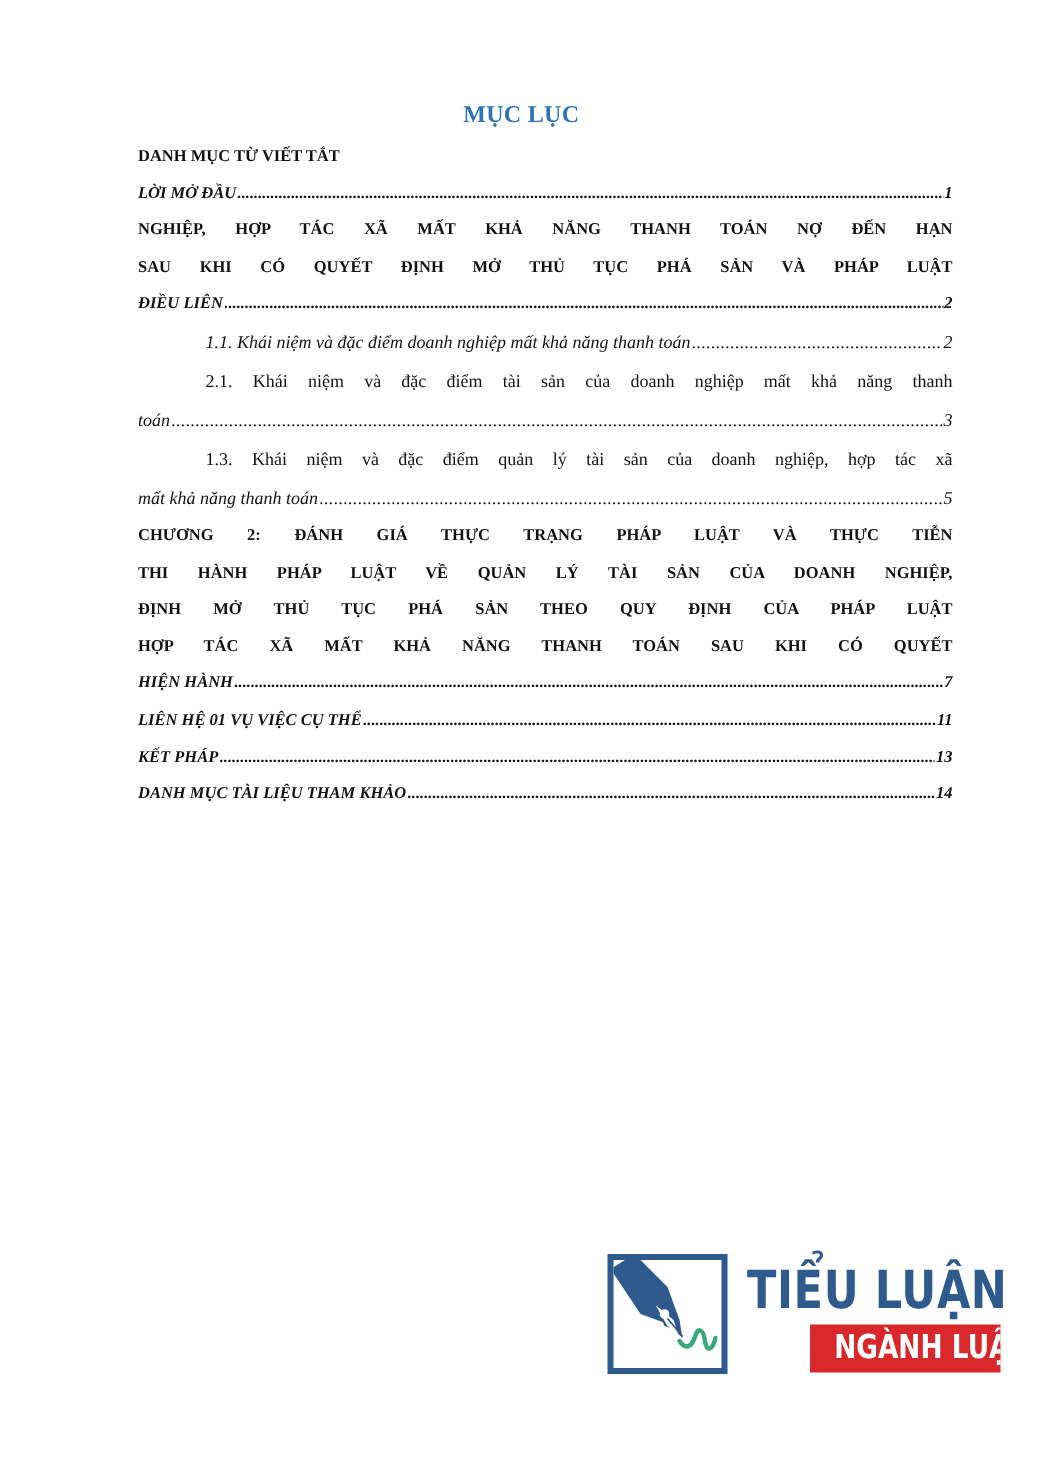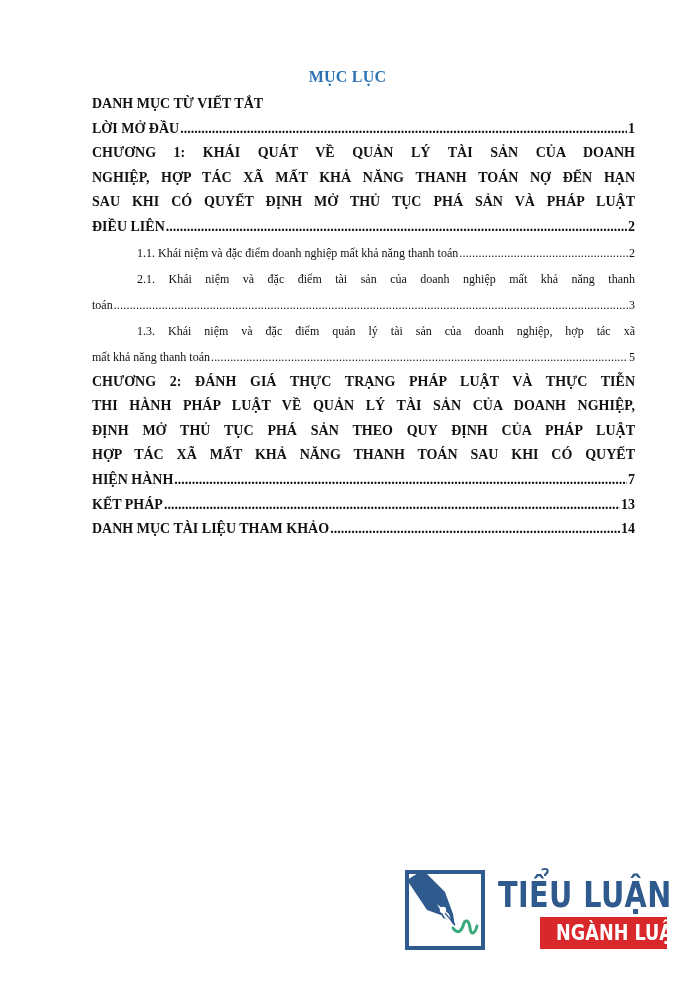--- a/index.html
+++ b/index.html
@@ -1,31 +1,31 @@
 <!DOCTYPE html>
 <html><head>
   <meta charset="utf-8">
   <style>
     html, body { margin: 0; padding: 0; background: #ffffff; }
     body { width: 695px; height: 985px; position: relative; overflow: hidden; font-family: "Liberation Serif", serif; color: #111; }
     .page { position: absolute; left: 0; top: 0; width: 695px; height: 730px; background: #fff; padding-left: 36px; }
     .toc-title { position: absolute; top: 68px; left: 0; width: 695px; text-align: center; font-weight: bold; font-size: 16px; color: #2e74b5; letter-spacing: 0.2px; }
     .toc { position: absolute; left: 92px; top: 92px; width: 543px; }
-    .line { height: 24.6px; line-height: 24.6px; font-size: 14px; white-space: nowrap; position: relative; }
+    .line { height: 24.6px; line-height: 24.6px; font-size: 11px; white-space: nowrap; position: relative; }
     .bold { font-weight: bold; }
     .justify { text-align: justify; text-align-last: justify; white-space: normal; }
     .sub { font-weight: normal; font-size: 12px; height: 26px; line-height: 26px; }
     .indent { padding-left: 45px; }
-    .leader { display: flex; align-items: flex-end; }
+    .leader { display: flex; align-items: flex-end; font-style: italic; }
     .leader .txt { flex: 0 0 auto; }
     .leader .dots { flex: 1 1 auto; overflow: hidden; white-space: nowrap; margin: 0 1px; }
     .leader .dots::after { content: "........................................................................................................................................................................................................................................"; letter-spacing: 0px; }
     .leader .pg { flex: 0 0 auto; }
     .sub .dots::after { letter-spacing: 0.2px; }
-    .logo { position: absolute; left: 405px; top: 870px; width: 270px; height: 85px; }
+    .logo { position: absolute; left: 405px; top: 836px; width: 270px; height: 85px; }
     .logo-box { position: absolute; left: 0; top: 0; width: 80px; height: 80px; border: 4px solid #2e5a8e; box-sizing: border-box; background: #fff; }
     .logo-title { position: absolute; left: 93px; top: 5px; font-family: "DejaVu Sans", sans-serif; font-weight: bold; font-size: 35px; color: #2e5a8e; letter-spacing: 0.5px; transform: scaleX(0.82); transform-origin: left top; line-height: 40px; white-space: nowrap; }
     .logo-sub { position: absolute; left: 135px; top: 47px; width: 127px; height: 32px; background: #d8282c; color: #fff; font-family: "DejaVu Sans", sans-serif; font-weight: bold; font-size: 22px; line-height: 32px; text-align: center; white-space: nowrap; overflow: hidden; }
     .logo-sub span { display: inline-block; transform: scaleX(0.8); transform-origin: center; }
   </style>
 </head>
 <body>
 
 <div class="page">
   <div class="toc-title">MỤC LỤC</div>
@@ -36,21 +36,20 @@
       <span>DANH MỤC TỪ VIẾT TẮT</span>
     </div>
 
     <div class="line bold leader">
       <span class="txt">LỜI MỞ ĐẦU</span>
       <span class="dots"></span>
       <span class="pg">1</span>
     </div>
 
     <div>
-      <div class="line bold justify">CHƯƠNG 1: KHÁI QUÁT VỀ QUẢN LÝ TÀI SẢN CỦA DOANH</div>
       <div class="line bold justify">NGHIỆP, HỢP TÁC XÃ MẤT KHẢ NĂNG THANH TOÁN NỢ ĐẾN HẠN</div>
       <div class="line bold justify">SAU KHI CÓ QUYẾT ĐỊNH MỞ THỦ TỤC PHÁ SẢN  VÀ PHÁP LUẬT</div>
       <div class="line bold leader">
         <span class="txt">ĐIỀU LIÊN</span>
         <span class="dots"></span>
         <span class="pg">2</span>
       </div>
     </div>
 
     <div class="line sub leader indent">
@@ -82,20 +81,25 @@
       <div class="line bold justify">THI HÀNH PHÁP LUẬT VỀ QUẢN LÝ TÀI SẢN CỦA DOANH NGHIỆP,</div>
       <div class="line bold justify">ĐỊNH MỞ THỦ TỤC PHÁ SẢN THEO QUY ĐỊNH  CỦA PHÁP LUẬT</div>
       <div class="line bold justify">HỢP TÁC XÃ MẤT KHẢ NĂNG THANH TOÁN SAU KHI CÓ QUYẾT</div>
       <div class="line bold leader">
         <span class="txt">HIỆN HÀNH</span>
         <span class="dots"></span>
         <span class="pg">7</span>
       </div>
     </div>
 
+    <div class="line bold leader">
+      <span class="txt">LIÊN HỆ 01 VỤ VIỆC CỤ THỂ</span>
+      <span class="dots"></span>
+      <span class="pg">11</span>
+    </div>
 
     <div class="line bold leader">
       <span class="txt">KẾT PHÁP</span>
       <span class="dots"></span>
       <span class="pg">13</span>
     </div>
 
     <div class="line bold leader">
       <span class="txt">DANH MỤC TÀI LIỆU THAM KHẢO</span>
       <span class="dots"></span>

